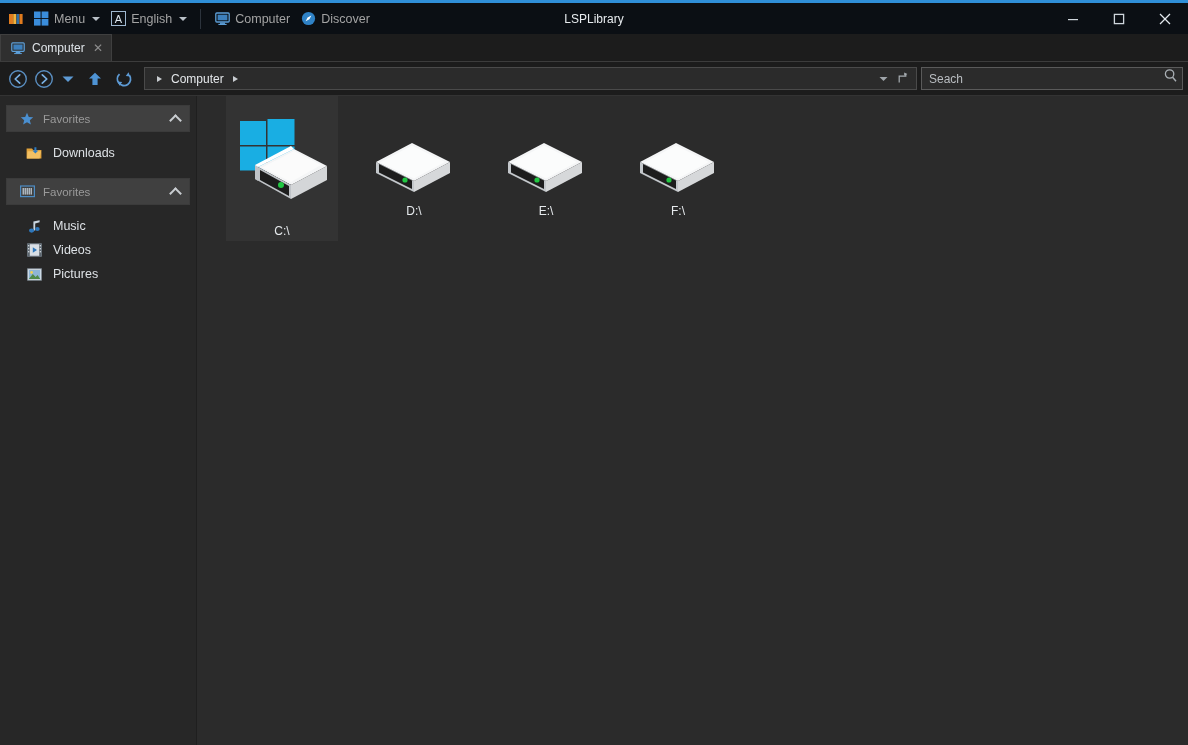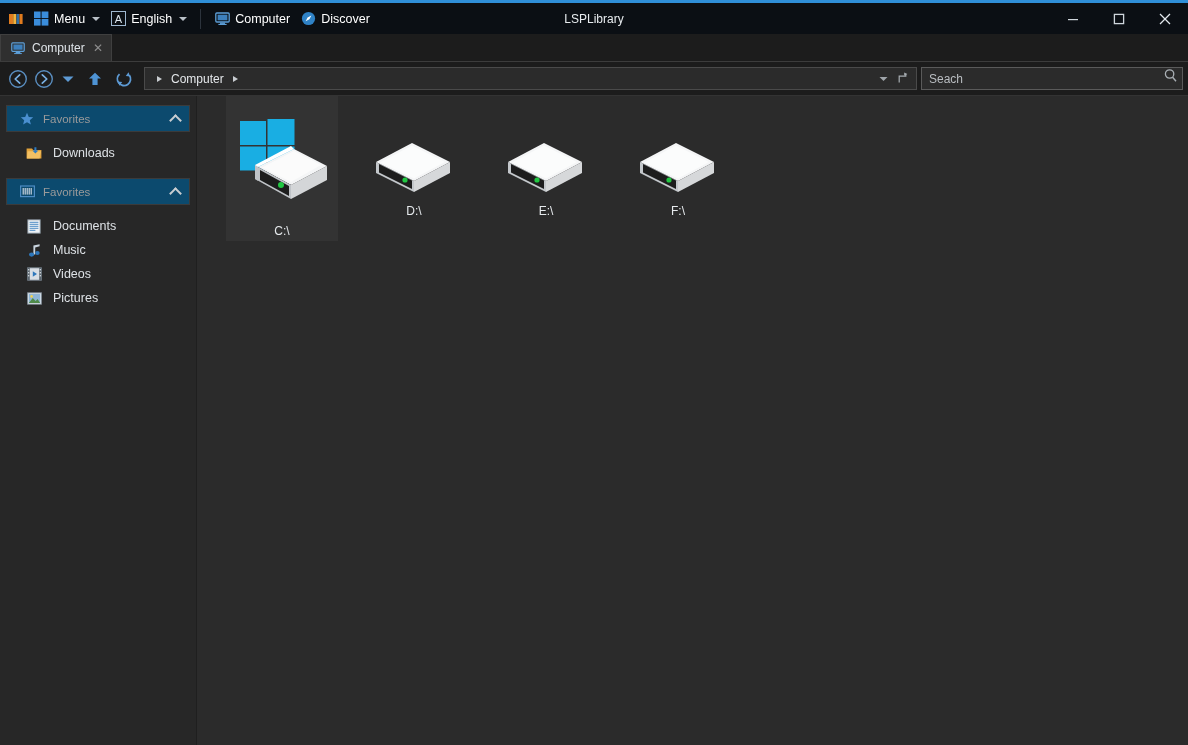--- a/index.html
+++ b/index.html
@@ -31,21 +31,21 @@
     display: flex; align-items: center;
     height: 100%;
     padding-left: 6px;
     z-index: 3;
   }
   .mb-item {
     display: flex; align-items: center;
     height: 24px;
     padding: 0 5px;
     gap: 5px;
-    color: #ffffff;
+    color: #a3a3a3;
     font-size: 12.5px;
     cursor: default;
     white-space: nowrap;
   }
   .mb-sep {
     width: 1px; height: 20px; background: #2c333c; margin: 0 8px;
   }
   .caret-dn {
     width: 0; height: 0;
     border-left: 4px solid transparent;
@@ -163,21 +163,21 @@
     background: #272727;
     border-right: 1px solid #1f1f1f;
     padding: 9px 6px 0 6px;
     position: relative;
   }
   .group-header {
     height: 27px;
     display: flex; align-items: center;
     gap: 8px;
     padding: 0 9px 0 12px;
-    background: #0c4a6e;
+    background: #404040;
     border: 1px solid #3b3b3b;
     color: #9a9a9a; font-size: 11.5px;
     margin-bottom: 9px;
   }
   .group-header .ghlabel { flex: 1 1 auto; }
   .chev-up {
     width: 9px; height: 9px;
     border-top: 2px solid #c9cdd1;
     border-right: 2px solid #c9cdd1;
     transform: rotate(-45deg);
@@ -455,33 +455,20 @@
             <rect x="4.6" y="3" width="1.2" height="6.6" fill="#c9d4de"></rect>
             <rect x="6.6" y="3" width="1.2" height="6.6" fill="#c9d4de"></rect>
             <rect x="8.6" y="3" width="1.2" height="6.6" fill="#c9d4de"></rect>
             <rect x="10.6" y="3" width="1.2" height="6.6" fill="#c9d4de"></rect>
           </svg>
         </span>
         <span class="ghlabel">Favorites</span>
         <span class="chev-up"></span>
       </div>
 
-      <div class="sb-item">
-        <span class="sb-ico">
-          <svg width="14" height="15" viewBox="0 0 14 15">
-            <rect x="0.8" y="0.8" width="12.4" height="13.4" fill="#eef3f7" stroke="#7f8a94" stroke-width="0.9"></rect>
-            <rect x="2.6" y="2.8" width="8.8" height="1" fill="#4d8cc4"></rect>
-            <rect x="2.6" y="4.8" width="8.8" height="1" fill="#4d8cc4"></rect>
-            <rect x="2.6" y="6.8" width="8.8" height="1" fill="#4d8cc4"></rect>
-            <rect x="2.6" y="8.8" width="8.8" height="1" fill="#4d8cc4"></rect>
-            <rect x="2.6" y="10.8" width="5.8" height="1" fill="#4d8cc4"></rect>
-          </svg>
-        </span>
-        <span>Documents</span>
-      </div>
 
       <div class="sb-item">
         <span class="sb-ico">
           <svg width="15" height="15" viewBox="0 0 15 15">
             <path d="M6.4 11.4 L6.4 2.6 L12.6 1.2 L12.6 3.2 L8.2 4.4 L8.2 11.4 Z" fill="#c9d4de"></path>
             <ellipse cx="4.6" cy="11.6" rx="2.6" ry="2.1" fill="#2e77bb"></ellipse>
             <ellipse cx="10.4" cy="10" rx="2.3" ry="1.9" fill="#2e77bb"></ellipse>
           </svg>
         </span>
         <span>Music</span>

